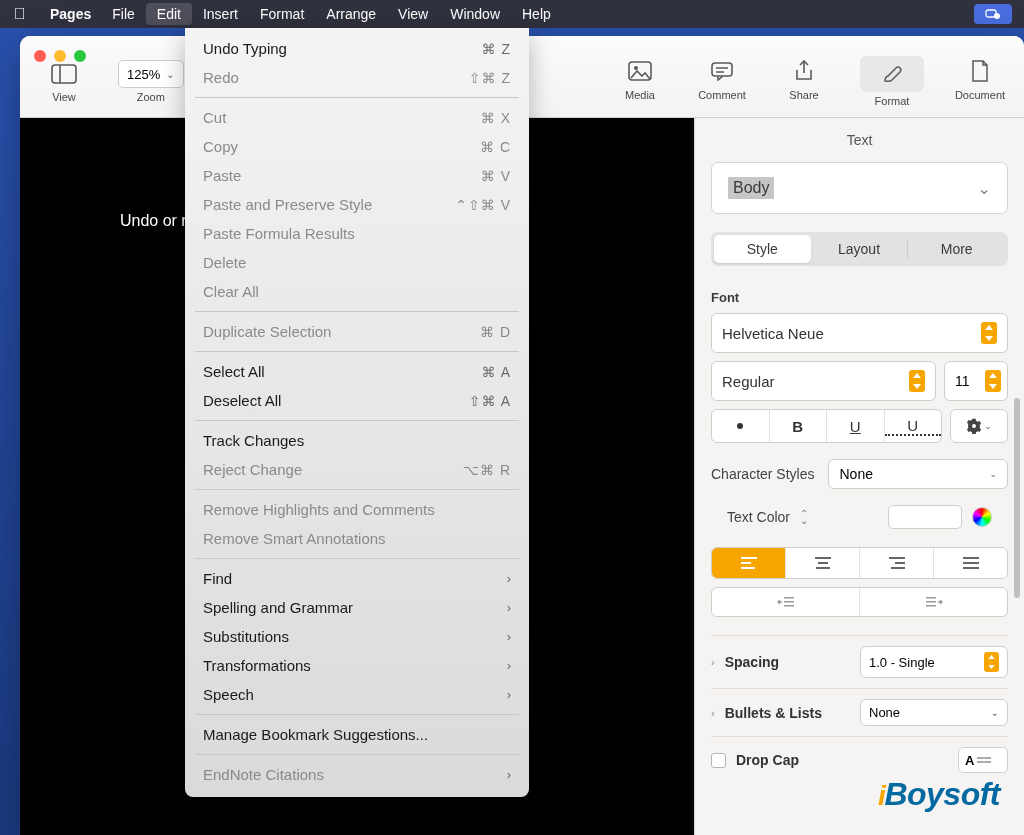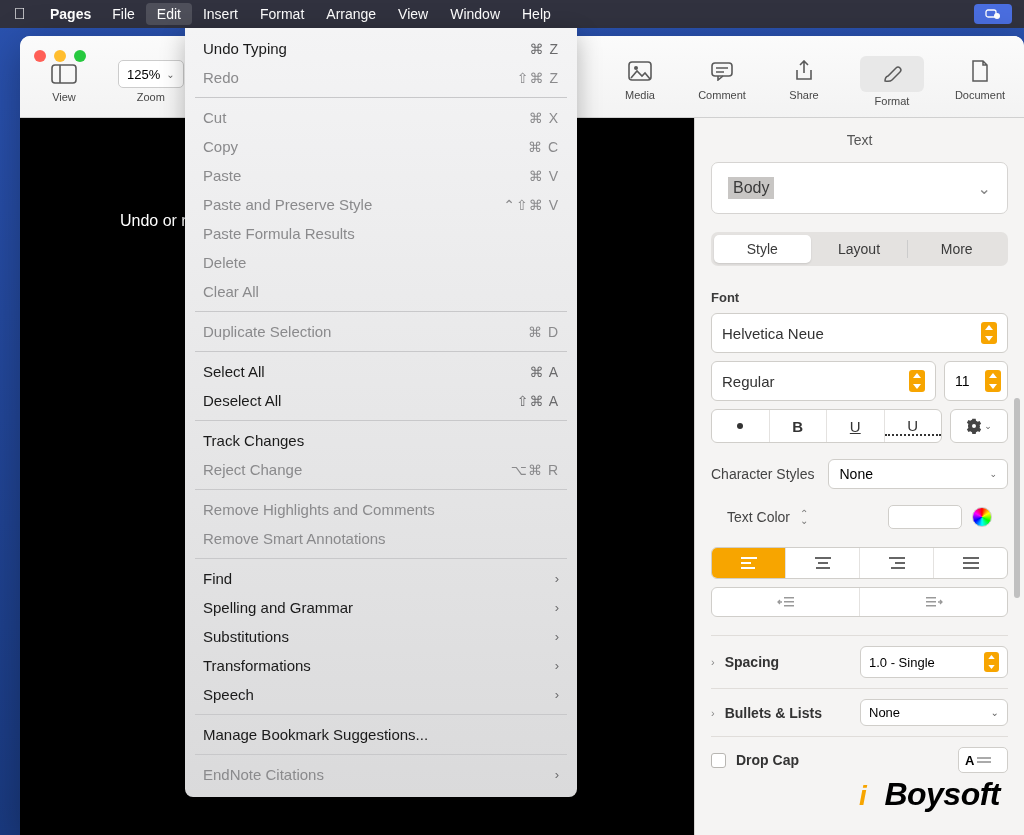--- a/index.html
+++ b/index.html
@@ -32,21 +32,21 @@
     .tb-item.active .tb-icon-bg { background:#e8e8e8; border-radius:6px; padding:3px 14px;}
     .tb-icon-bg { padding:3px 14px;}
     .tb-right .tb-item .tb-icon { height:30px; }
 
     
     .content { position:absolute; top:82px; left:0; right:0; bottom:0; display:flex;}
     .canvas { flex:1; background:#000; position:relative; overflow:hidden;}
     .canvas-text { position:absolute; left:100px; top:94px; color:#fff; font-size:16px; }
 
     
-    .dropdown { position:absolute; top:28px; left:185px; width:392px; background: linear-gradient(#f4f4f5, #dadadb); border-radius: 0 0 8px 8px; box-shadow: 0 8px 24px rgba(0,0,0,.28); z-index:100; padding: 6px 0 8px;}
+    .dropdown { position:absolute; top:28px; left:185px; width:344px; background: linear-gradient(#f4f4f5, #dadadb); border-radius: 0 0 8px 8px; box-shadow: 0 8px 24px rgba(0,0,0,.28); z-index:100; padding: 6px 0 8px;}
     .dd-item { display:flex; align-items:center; padding: 5px 18px; font-size:15px; color:#1a1a1a; cursor:default; min-height:29px;}
     .dd-item.disabled { color:#8a8a8c;}
     .dd-label { flex:1;}
     .dd-short { color:#8a8a8c; font-size:14px; letter-spacing:1px;}
     .dd-item:not(.disabled) .dd-short { color:#6a6a6c;}
     .dd-sep { height:1px; background:#c8c8ca; margin:5px 10px;}
     .dd-chev { color:#6a6a6c; font-size:13px;}
 
     
     .format-panel { width: 330px; background:#f5f4f3; border-left:1px solid #d6d4d2; display:flex; flex-direction:column; overflow:hidden;}
@@ -112,21 +112,21 @@
     .disc-sel .stepper{margin-left:auto;width:15px;height:20px;background:#f7a500;border-radius:3px;display:flex;flex-direction:column;}
     .disc-sel .stepper-half{flex:1;display:flex;align-items:center;justify-content:center;}
     .disc-sel svg{width:7px;height:4px;fill:#fff;}
     .disc-sel.plain-chev .ch{margin-left:auto;color:#666;font-size:10px;}
 
     .drop-row{display:flex;align-items:center;gap:10px;padding:10px 0;}
     .chk{width:15px;height:15px;border:1px solid #b8b6b2;border-radius:3px;background:#fff;}
 
     .watermark{position:absolute;right:24px;bottom:22px;z-index:200;font-family:Arial;font-weight:900;font-style:italic;font-size:32px;letter-spacing:-.5px;pointer-events:none;display:flex;align-items:baseline;}
     .watermark .i{color:#f7a500;font-size:28px;margin-right:-1px;}
-    .watermark .b{color:#000000;margin-left:19px;}
+    .watermark .b{color:#0369a1;}
   </style>
 </head>
 <body>
 
 <div class="menubar">
   <span class="apple-logo"></span>
   <span class="app-name">Pages</span>
   <span class="menubar-item">File</span>
   <span class="menubar-item highlighted">Edit</span>
   <span class="menubar-item">Insert</span>

